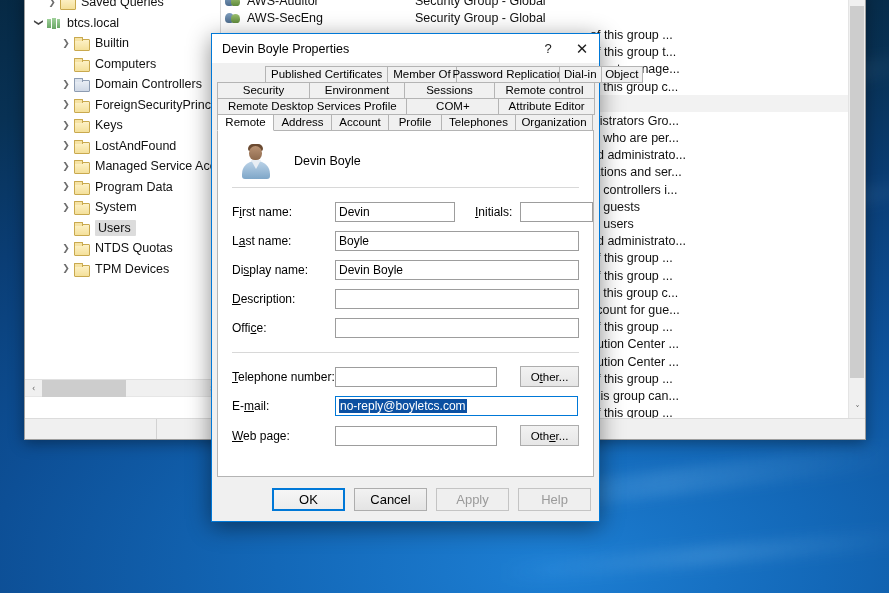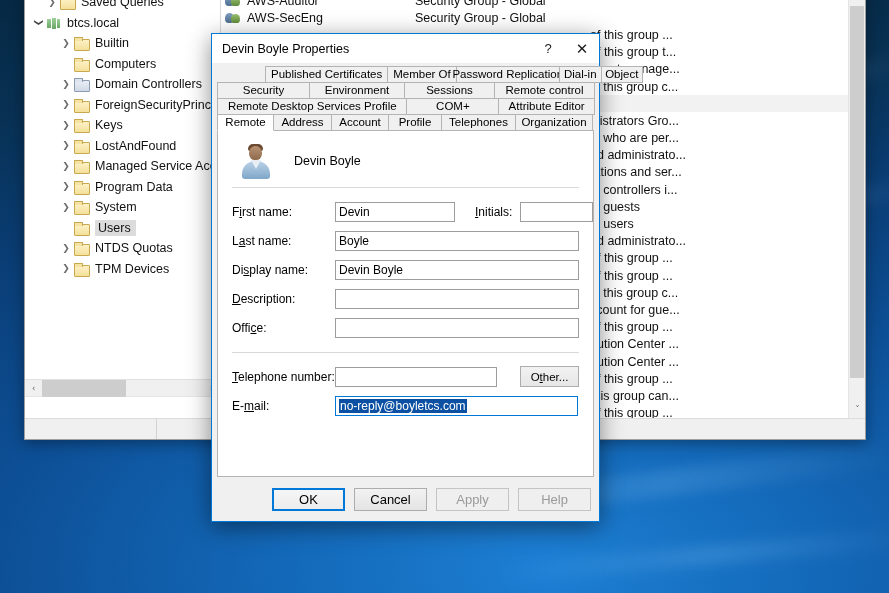--- a/index.html
+++ b/index.html
@@ -637,20 +637,29 @@
         </div>
     </div>
 
     <div class="frow">
       <div class="flabel"><span>E-</span><u>m</u><span>ail:</span></div>
       <div class="fin focused">
           <span class="selected-text">no-reply@boyletcs.com</span>
         </div>
     </div>
 
+    <div class="frow with-btn">
+      <div class="flabel"><u>W</u><span>eb page:</span></div>
+      <div class="fin"></div>
+      <div class="otherbtn">
+          <span>Oth</span>
+          <u>e</u>
+          <span>r...</span>
+        </div>
+    </div>
   </div>
 
   <div class="dlg-buttons" id="dlg-buttons">
       <div class="dbtn default">OK</div>
       <div class="dbtn">Cancel</div>
       <div class="dbtn disabled">Apply</div>
       <div class="dbtn disabled">Help</div>
     </div>
 </div>
 

